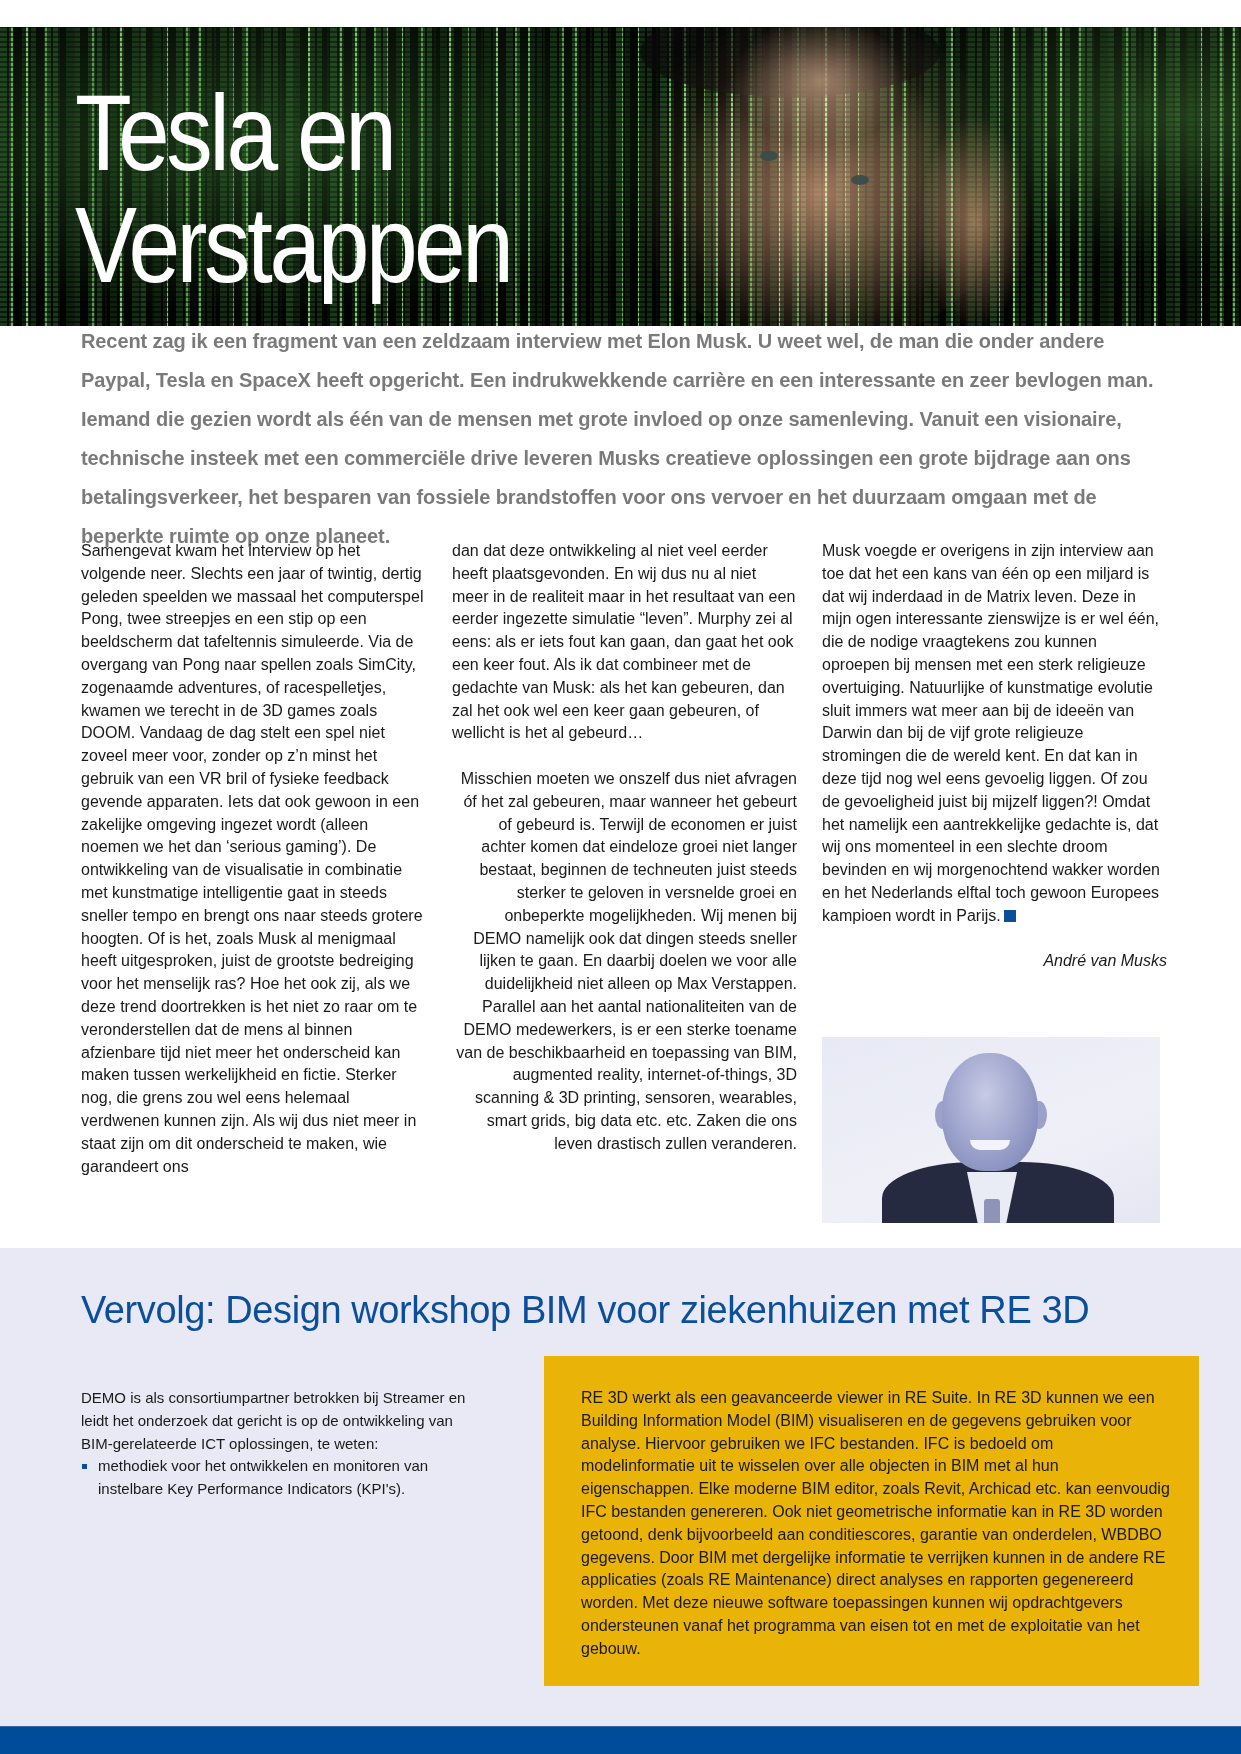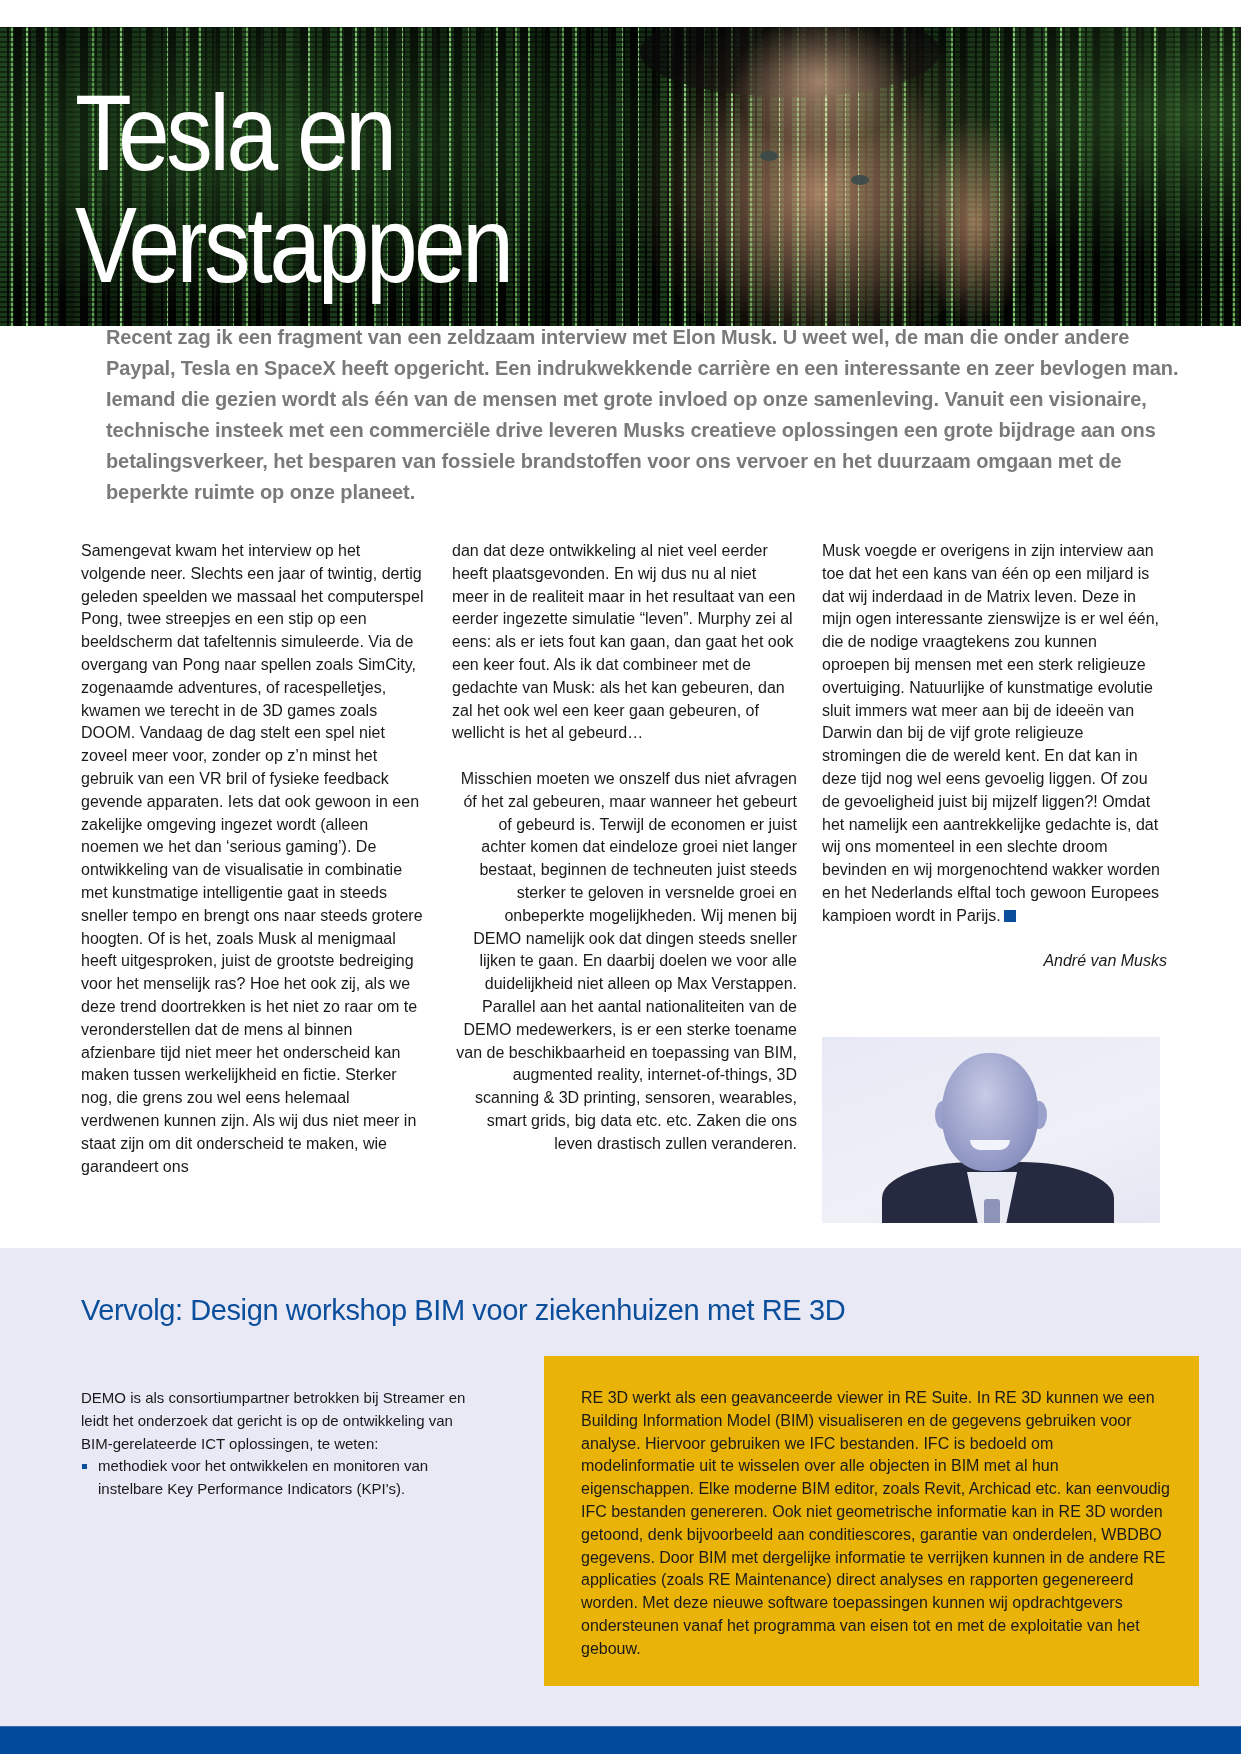--- a/index.html
+++ b/index.html
@@ -49,23 +49,22 @@
     position: absolute; left: 75px; top: 50px;
     font-family: "Liberation Sans", sans-serif; font-weight: 400;
     color: #ffffff; font-size: 108px; line-height: 112px; letter-spacing: -4px;
     transform: scaleX(0.86); transform-origin: left top;
   }
   .hero-title span { display: block; }
 
   
   .intro {
     position: absolute; left: 81px; top: 322px; width: 1080px;
-    font-size: 20px; line-height: 31px; font-weight: 700; color: #7a7a7a;
+    font-size: 20px; line-height: 39px; font-weight: 700; color: #7a7a7a;
     letter-spacing: -0.1px;
-    margin-left: 25px;
   }
 
   
   .col {
     position: absolute; top: 540px; width: 345px;
     font-size: 16px; line-height: 22.8px; color: #1a1a1a;
   }
   .col p { margin: 0; }
   .col p + p { margin-top: 22.8px; text-align: right; }
   .col1 { left: 81px; }
@@ -95,21 +94,21 @@
   .portrait .tie { position: absolute; left: 162px; top: 162px; width: 16px; height: 30px; background: #8d94b8; border-radius: 3px; }
   .portrait .smile { position: absolute; left: 148px; top: 103px; width: 40px; height: 10px; border-radius: 0 0 20px 20px; background: #f3f4fb; }
 
   
   .lower {
     position: absolute; left: 0; top: 1248px; width: 1241px; height: 478px;
     background: #e9e9f5;
   }
   .lower-title {
     position: absolute; left: 81px; top: 40px;
-    font-size: 29px; line-height: 44px; color: #0a4e9c; font-weight: 400;
+    font-size: 38px; line-height: 44px; color: #0a4e9c; font-weight: 400;
     letter-spacing: -0.4px;
   }
   .lower-left {
     position: absolute; left: 81px; top: 139px; width: 400px;
     font-size: 15px; line-height: 22.8px; color: #1a1a1a;
   }
   .bullets { list-style: none; margin: 0; padding: 0; }
   .bullets li { position: relative; padding-left: 17px; }
   .bullets li::before {
     content: ""; position: absolute; left: 1px; top: 9px; width: 5px; height: 5px; background: #0a4e9c;

